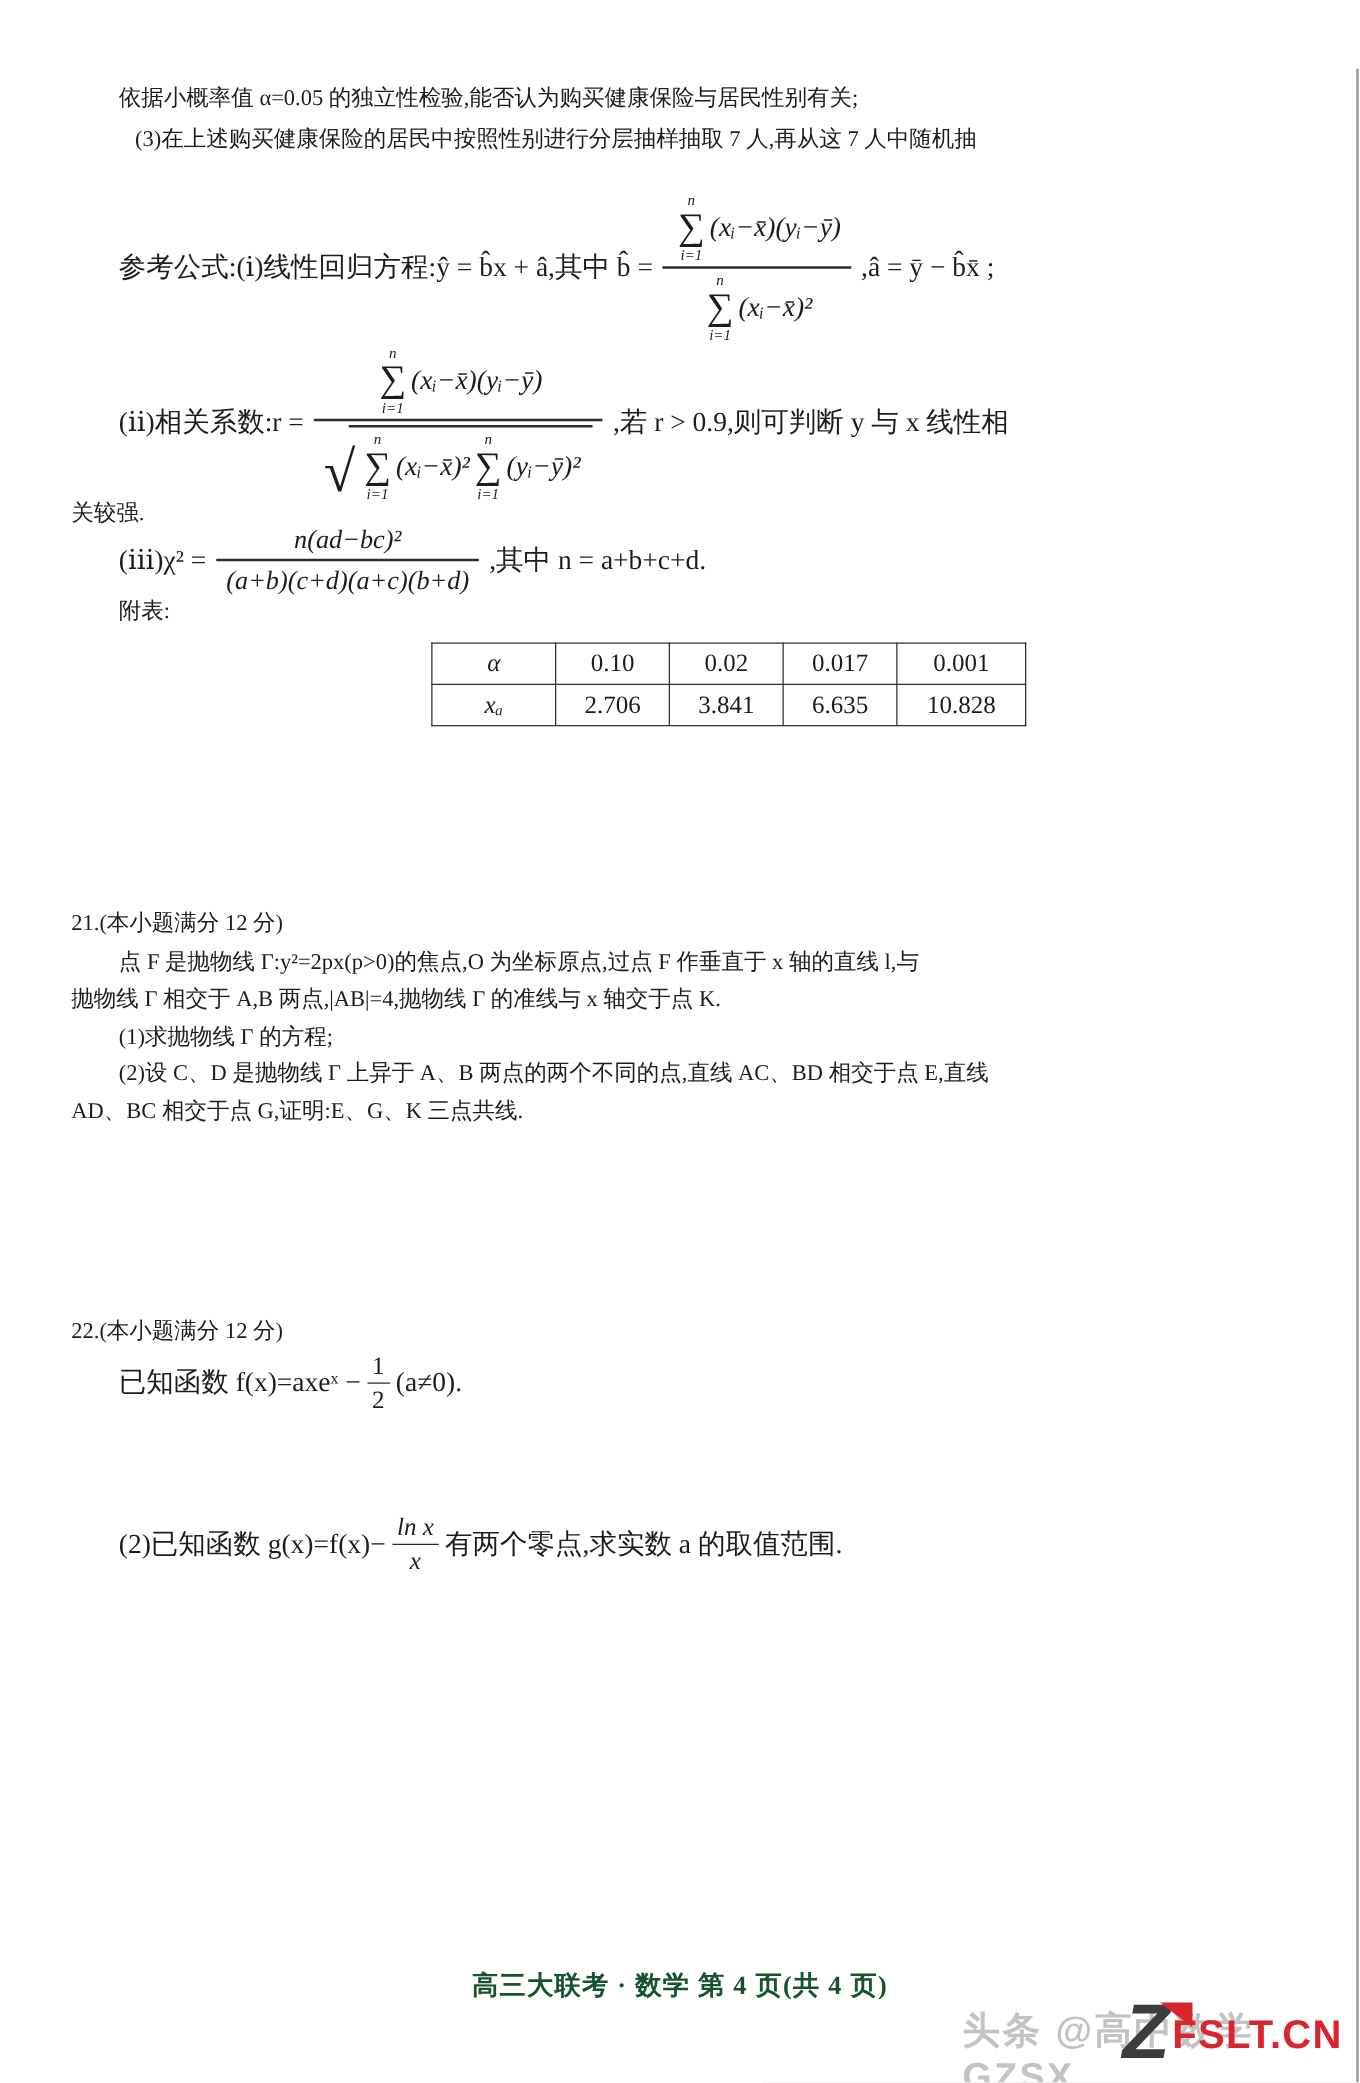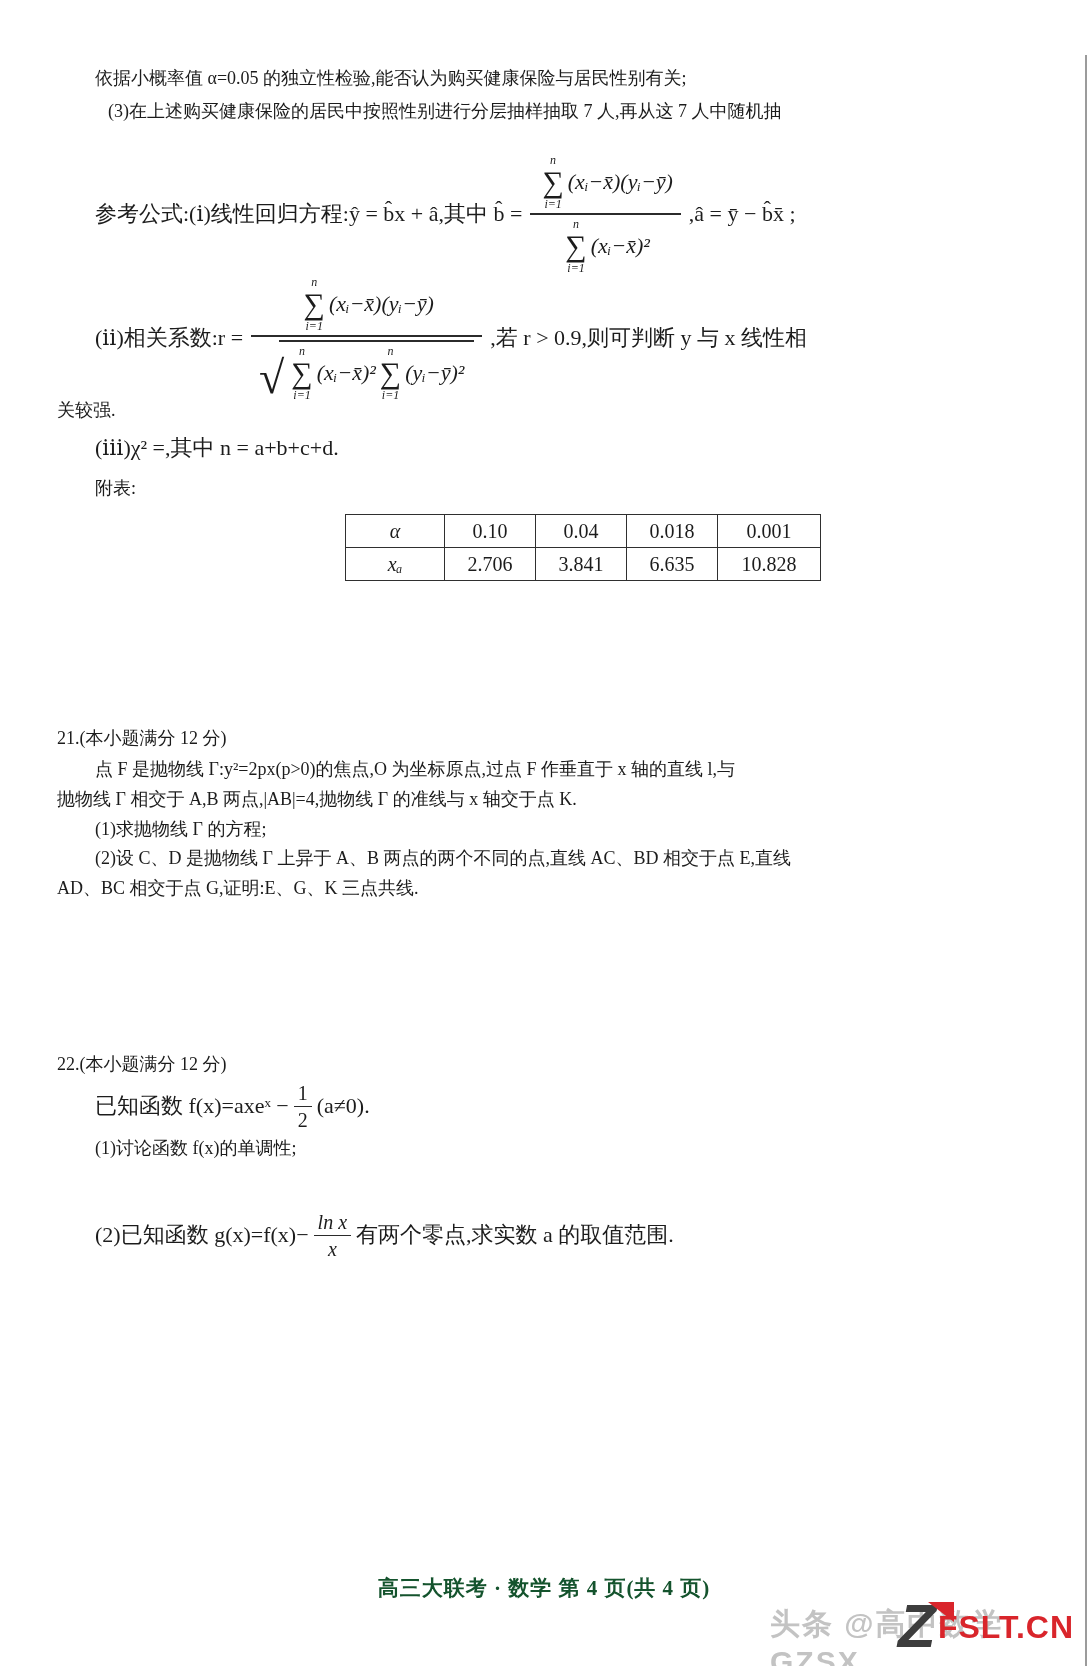--- a/index.html
+++ b/index.html
@@ -102,31 +102,36 @@
           </span>
         </span>
       </span>
     </span>
     <span>,若 r &gt; 0.9,则可判断 y 与 x 线性相</span>
   </div>
   <div class="line" style="left:57px;top:398px;">关较强.</div>
 
   <div class="fline" style="left:95px;top:416px;height:64px;">
     <span>(ⅲ)χ² =</span>
+    <span class="frac" style="font-size:21px;">
+      <span class="nrow mi">n(ad−bc)²</span>
+      <span class="bar"></span>
+      <span class="drow mi">(a+b)(c+d)(a+c)(b+d)</span>
+    </span>
     <span>,其中 n = a+b+c+d.</span>
   </div>
   <div class="line" style="left:95px;top:476px;">附表:</div>
 
   <table class="attach">
     <tbody>
         <tr>
       <td class="c0">α</td>
       <td class="c1">0.10</td>
-      <td class="c2">0.04</td>
-      <td class="c3">0.018</td>
+      <td class="c2">0.02</td>
+      <td class="c3">0.017</td>
       <td class="c4">0.001</td>
     </tr>
     <tr>
       <td class="c0">xₐ</td>
       <td class="c1">2.706</td>
       <td class="c2">3.841</td>
       <td class="c3">6.635</td>
       <td class="c4">10.828</td>
     </tr>
   </tbody>
@@ -142,21 +147,20 @@
   <div class="line" style="left:57px;top:1052px;">22.(本小题满分 12 分)</div>
   <div class="fline" style="left:95px;top:1080px;height:52px;">
     <span>已知函数 f(x)=axeˣ −</span>
     <span class="sfrac">
       <span class="nrow">1</span>
       <span class="bar"></span>
       <span class="drow">2</span>
     </span>
     <span>(a≠0).</span>
   </div>
-  <div class="line" style="left:95px;top:1136px;">(1)讨论函数 f(x)的单调性;</div>
   <div class="fline" style="left:95px;top:1162px;height:56px;margin-top:45px;">
     <span>(2)已知函数 g(x)=f(x)−</span>
     <span class="sfrac">
       <span class="nrow mi">ln x</span>
       <span class="bar"></span>
       <span class="drow mi">x</span>
     </span>
     <span>有两个零点,求实数 a 的取值范围.</span>
   </div>
 

